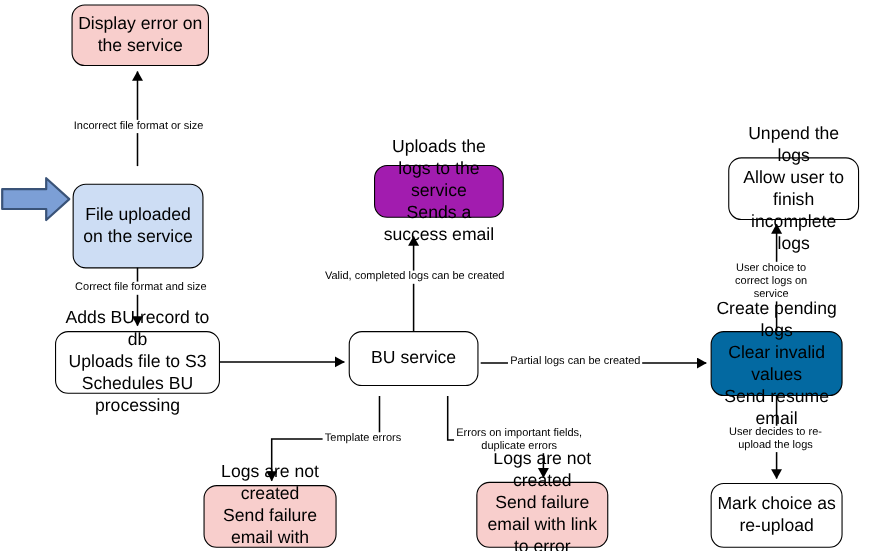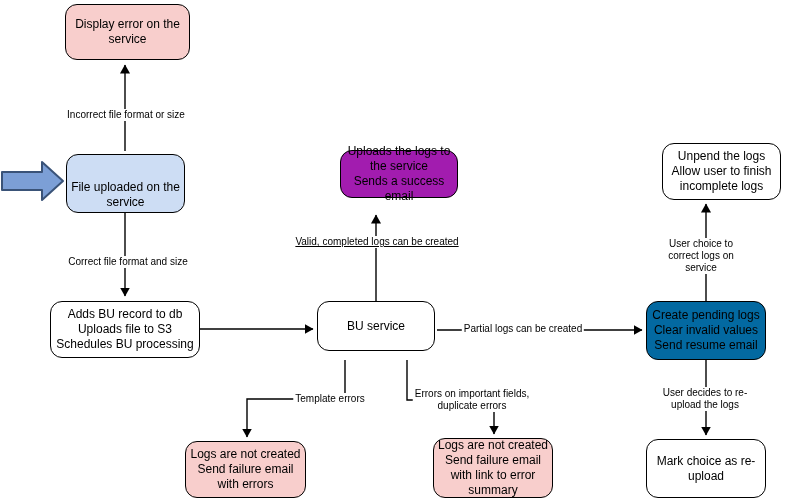--- a/index.html
+++ b/index.html
@@ -5,21 +5,21 @@
   html,body{margin:0;padding:0;background:#fff;}
   .canvas{
     position:relative;width:801px;height:501px;background:#ffffff;overflow:hidden;
     font-family:"Liberation Sans", sans-serif;color:#000;
   }
   .edges{position:absolute;left:0;top:0;width:801px;height:501px;}
   .node{
     position:absolute;box-sizing:border-box;
     border:1.5px solid #000;border-radius:12px;
     display:flex;align-items:center;justify-content:center;
-    text-align:center;font-size:12px;line-height:1.25;
+    text-align:center;font-size:16px;line-height:1.25;
     padding:2px 3px;background:#fff;
   }
   .node span{white-space:pre-line;}
   .elabel{
     position:absolute;transform:translate(-50%,-50%);
     background:#fff;padding:0 2px;font-size:10px;line-height:1.2;
     text-align:center;white-space:pre-line;
   }
 </style>
 </head>
@@ -52,21 +52,21 @@
 
     <path d="M407,360 L407,400 L494,400 L494,434" fill="none" stroke="#000" stroke-width="1.4" marker-end="url(#arrow)"></path>
 
     <polygon points="2,172 42,172 42,162 63,181 42,200 42,190 2,190" fill="#7c9fd6" stroke="#3a5378" stroke-width="2" stroke-linejoin="round"></polygon>
   </svg>
 
   <div class="node" style="left: 65px; top: 4px; width: 125px; height: 56px; background: rgb(248, 206, 204);">
     <span>Display error on the service</span>
   </div>
 
-  <div class="node" style="left: 66px; top: 154px; width: 119px; height: 59px; background: rgb(205, 221, 244); align-items: flex-end;">
+  <div class="node" style="left: 66px; top: 167px; width: 119px; height: 77px; background: rgb(205, 221, 244);">
     <span>File uploaded on the service</span>
   </div>
 
   <div class="node" style="left: 50px; top: 301px; width: 150px; height: 57px; background: rgb(255, 255, 255);">
     <span>Adds BU record to db
 Uploads file to S3
 Schedules BU processing</span>
   </div>
 
   <div class="node" style="left: 317px; top: 150px; width: 118px; height: 48px; background: #a21caf; margin-left: 23px;">
@@ -98,21 +98,21 @@
 Send failure email with errors</span>
   </div>
 
   <div class="node" style="left: 433px; top: 438px; width: 120px; height: 60px; background: rgb(248, 206, 204);">
     <span>Logs are not created
 Send failure email with link to error summary</span>
   </div>
 
   <div class="elabel" style="left:126px;top:115px;">Incorrect file format or size</div>
   <div class="elabel" style="left:128px;top:262px;">Correct file format and size</div>
-  <div class="elabel" style="left:377px;top:242px;text-decoration:underline;">Valid, completed logs can be created</div>
+  <div class="elabel" style="left:377px;top:252px;">Valid, completed logs can be created</div>
   <div class="elabel" style="left:523px;top:329px;">Partial logs can be created</div>
   <div class="elabel" style="left:701px;top:256px;">User choice to correct logs on service</div>
   <div class="elabel" style="left:705px;top:399px;">User decides to re-upload the logs</div>
   <div class="elabel" style="left:330px;top:399px;text-align:center;">Template errors</div>
   <div class="elabel" style="left:472px;top:400px;">Errors on important fields,
 duplicate errors</div>
 
 </div>
 
 </body></html>

